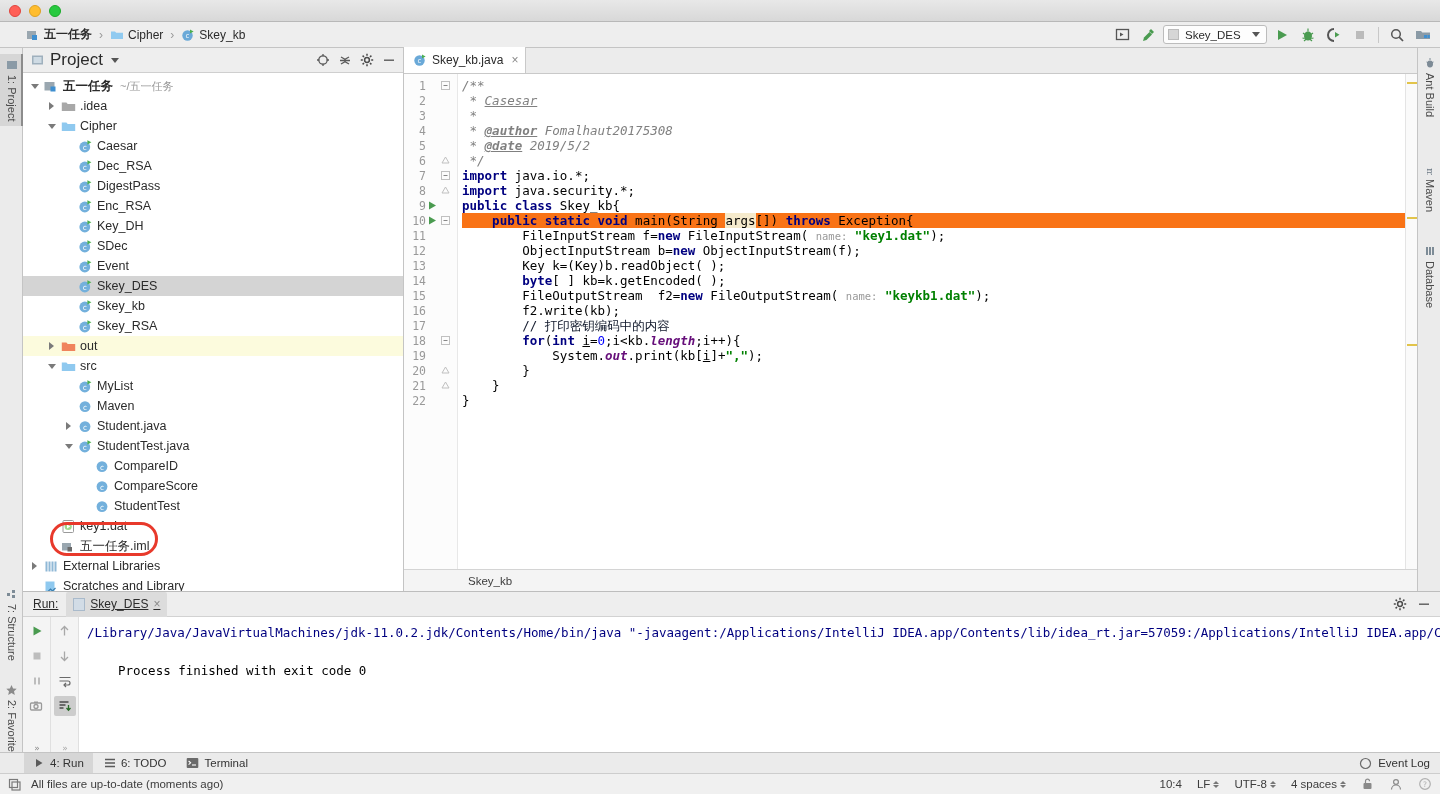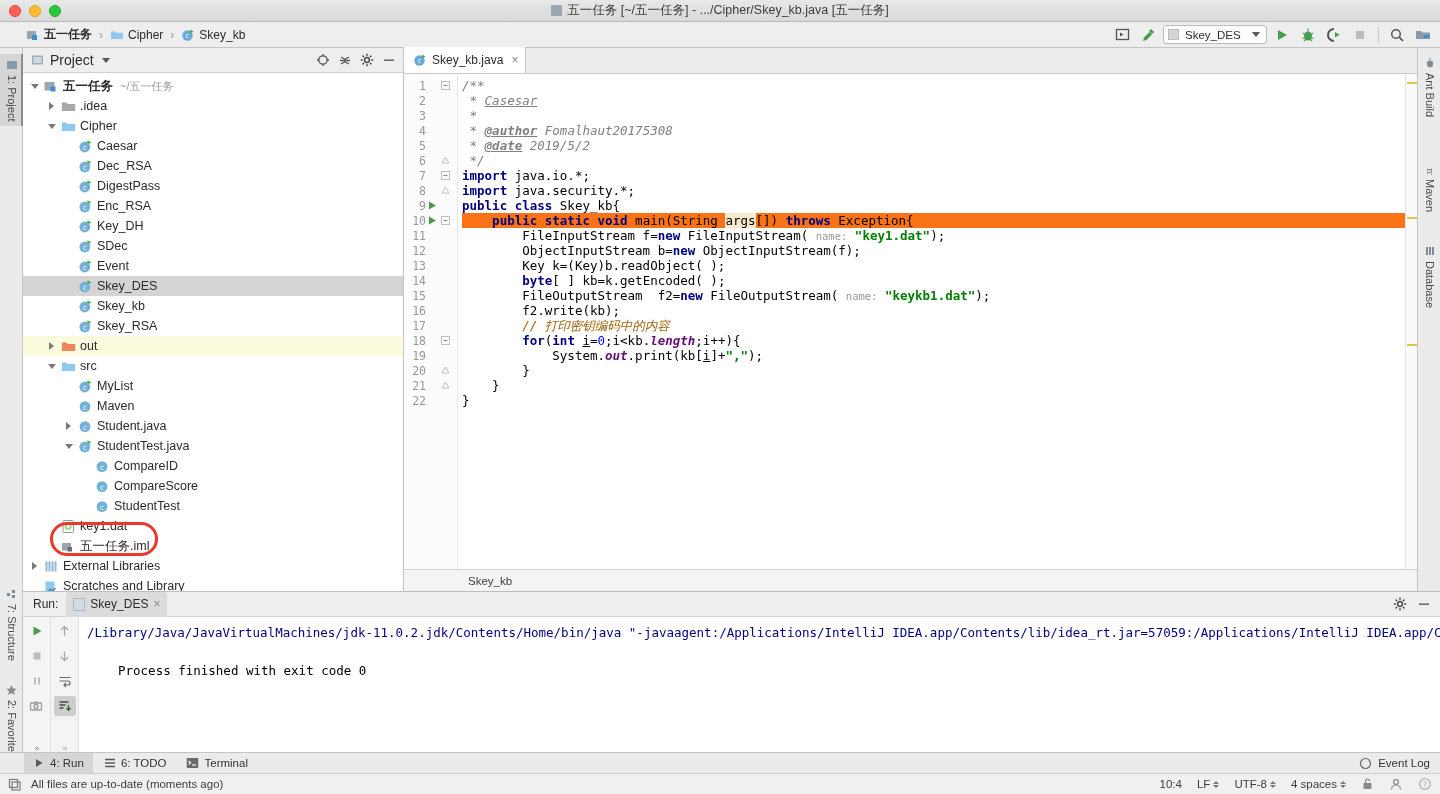--- a/index.html
+++ b/index.html
@@ -85,21 +85,21 @@
   
   .project {
     position: absolute; left: 23px; top: 48px; width: 381px; height: 543px;
     background: #ffffff; border-right: 1px solid #c4c4c4;
     display: flex; flex-direction: column;
   }
   .proj-head {
     height: 25px; background: #eeeeee; border-bottom: 1px solid #cfcfcf;
     display: flex; align-items: center; padding: 0 4px 0 8px; gap: 6px; flex: none;
   }
-  .proj-head-title { display: flex; align-items: center; gap: 5px; font-size: 14px; }
+  .proj-head-title { display: flex; align-items: center; gap: 5px; font-size: 17px; }
   .proj-head-actions { margin-left: auto; display: flex; align-items: center; gap: 2px; }
   .hico { width: 20px; height: 19px; display: flex; align-items: center; justify-content: center; }
 
   .tree { flex: 1; overflow: hidden; padding-top: 3px; position: relative; }
   .node {
     height: 20px; display: flex; align-items: center; font-size: 12.5px;
     white-space: nowrap; padding-right: 6px;
   }
   .node.sel { background: #d4d4d4; }
   .node.hl  { background: #fcfbdd; }
@@ -150,21 +150,21 @@
 
   .code {
     flex: 1; padding: 4px 0 0 4px; font-family: "DejaVu Sans Mono", monospace;
     font-size: 12.5px; line-height: 15px; color: #000; position: relative;
     overflow: hidden;
   }
   .cl { height: 15px; white-space: pre; }
   .cl.cursorline { background: #f97316; }
   .kw { color: #000080; font-weight: bold; }
   .str { color: #008000; font-weight: bold; }
-  .cmt { color: #a16207; font-style: italic; }
+  .cmt { color: #0f172a; }
   .cmtd { color: #808080; font-style: italic; }
   .tag { color: #808080; font-style: italic; text-decoration: underline; font-weight: bold;}
   .num { color: #0000ff; }
   .fld { color: #660e7a; font-style: italic; font-weight: bold; }
   .hint { color: #999; font-size: 10.5px; font-style: normal; }
   .param-hl { background: #f5eacc; }
   .ident-u { text-decoration: underline; }
 
   
   .markerbar {
@@ -178,21 +178,21 @@
   }
 
   
   .runpanel {
     position: absolute; left: 23px; top: 591px; right: 0; height: 171px;
     background: #ffffff; border-top: 1px solid #bdbdbd;
     display: flex; flex-direction: column;
   }
   .run-head {
     height: 25px; background: #eeeeee; border-bottom: 1px solid #d2d2d2;
-    display: flex; align-items: center; gap: 8px; padding: 0 6px 0 10px; flex: none;
+    display: flex; align-items: center; gap: 8px; padding: 0 6px 0 10px; flex: none; text-decoration: underline;
   }
   .run-label { font-size: 12px; }
   .run-tab {
     display: flex; align-items: center; gap: 5px; font-size: 12px;
     background: #dcdcdc; height: 25px; padding: 0 7px; border-radius: 2px 2px 0 0;
   }
   .run-tab .tico { width: 12px; height: 13px; background: #d2dce6; border: 1px solid #a9bacb; }
   .run-tab .x { color: #8a8a8a; }
   .run-head-right { margin-left: auto; display: flex; align-items: center; gap: 4px; }
 
@@ -245,24 +245,20 @@
 </head>
 <body>
 
 <div class="app">
 
   <div class="titlebar">
     <div class="traffic">
       <div class="tl red"></div>
       <div class="tl yellow"></div>
       <div class="tl green"></div>
-    </div>
-    <div class="titlebar-title">
-      <span class="title-ico"></span>
-      <span>五一任务 [~/五一任务] - .../Cipher/Skey_kb.java [五一任务]</span>
     </div>
   </div>
 
   <div class="navbar">
     <div class="crumbs">
       <div class="crumb bold">
         <svg width="14" height="14" viewBox="0 0 14 14">
           <rect x="1" y="3" width="9" height="8" fill="#9aa7b0"></rect>
           <rect x="6" y="7" width="5" height="5" fill="#3f8fd0"></rect>
         </svg>

